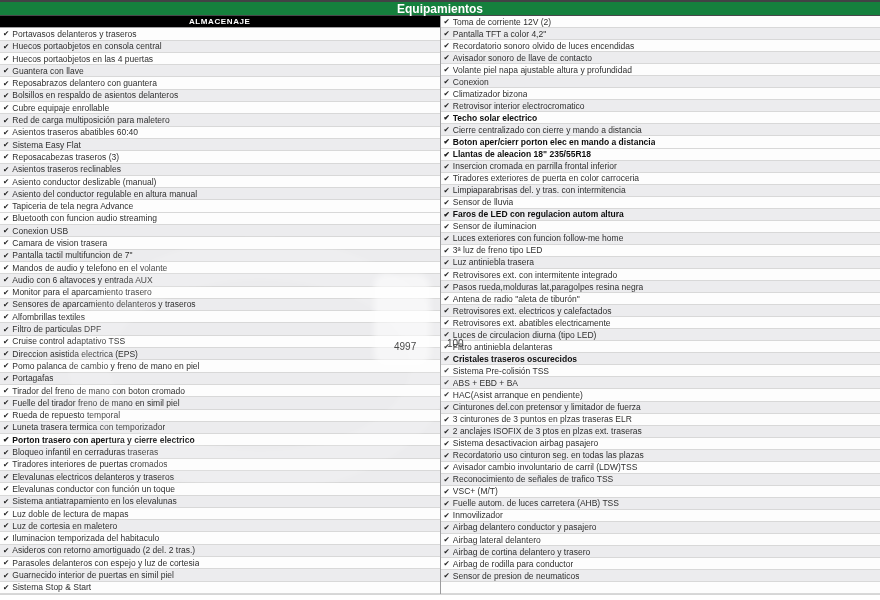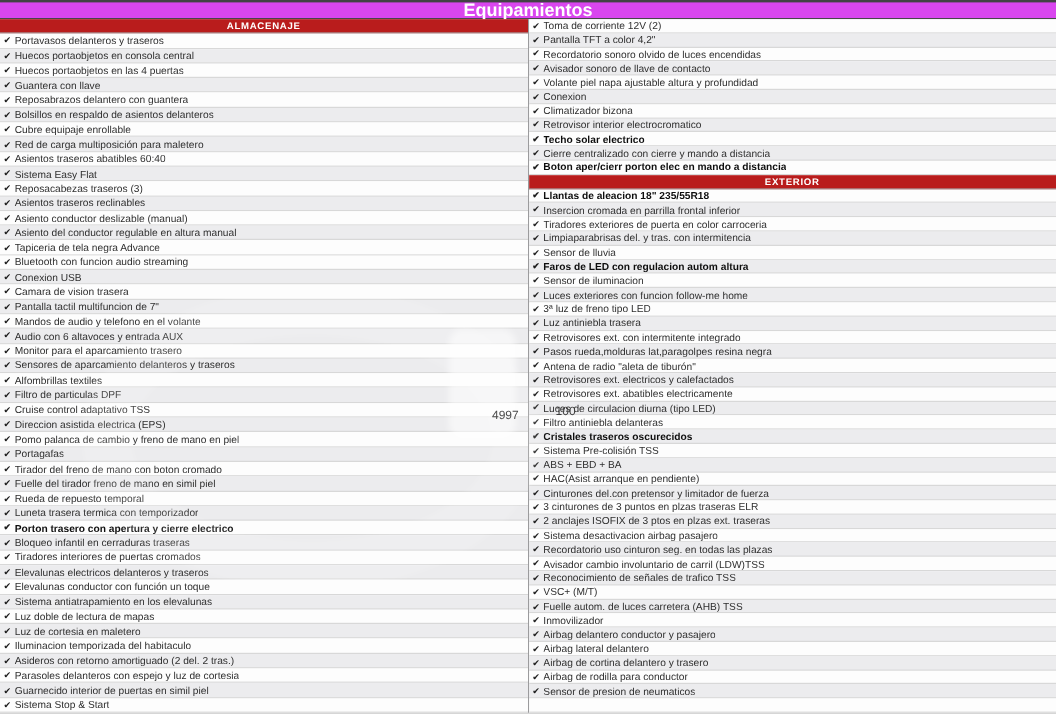--- a/index.html
+++ b/index.html
@@ -1,37 +1,37 @@
 <!DOCTYPE html>
 <html><head>
 <meta charset="utf-8">
 <style>
   html,body{margin:0;padding:0;background:#fff;}
   .page{position:relative;width:880px;height:600px;background:#fff;overflow:hidden;
         font-family:"Liberation Sans", sans-serif;}
-  .titlebar{height:13px;background:#d946ef;border-top:2px solid #424245;border-bottom:1px solid #47474a;
-        color:#fff;font-size:15px;font-weight:bold;display:flex;align-items:center;justify-content:center;}
+  .titlebar{height:13px;background:#15803d;border-top:2px solid #424245;border-bottom:1px solid #47474a;
+        color:#fff;font-size:12px;font-weight:bold;display:flex;align-items:center;justify-content:center;}
   .cols{display:flex;height:578px;border-bottom:1px solid #d6d6d6;}
   .col{flex:1 1 0;display:flex;flex-direction:column;min-width:0;}
   .col + .col{border-left:1px solid #9b9b9d;}
   .row{flex:1 1 0;min-height:0;display:flex;align-items:center;box-sizing:border-box;}
   .row.item{background:#fdfdfd;border-bottom:1px solid #d8d8d8;padding:0 3px;color:#2f2f2f;
         font-size:8.5px;white-space:nowrap;overflow:hidden;}
   .row.item.alt{background:#ececee;}
   .row.item.bold{font-weight:bold;color:#0e0e0e;}
-  .row.section{background:#b91c1c;border-bottom:1px solid #a2a2a4;color:#fff;font-weight:bold;
+  .row.section{background:#000000;border-bottom:1px solid #a2a2a4;color:#fff;font-weight:bold;
         font-size:8px;letter-spacing:.6px;justify-content:center;text-transform:uppercase;}
   .check{font-size:7.5px;margin-right:3px;color:#1c1c1c;flex:0 0 auto;}
   .label{overflow:hidden;text-overflow:clip;}
   
   .wm-ring{position:absolute;left:68px;top:238px;width:300px;height:170px;border:42px solid rgba(255,255,255,.13);
         border-radius:50%;filter:blur(2px);pointer-events:none;z-index:4;}
   .wm-blob{position:absolute;left:374px;top:274px;width:56px;height:92px;background:rgba(255,255,255,.55);
         border-radius:12px;filter:blur(3px);pointer-events:none;z-index:4;}
-  .wm-num{position:absolute;z-index:5;font-size:10px;color:#4a4a4a;pointer-events:none;margin-left:16px;}
+  .wm-num{position:absolute;z-index:5;font-size:10px;color:#4a4a4a;pointer-events:none;}
   .wm-num.n1{left:394px;top:341px;}
   .wm-num.n2{left:447px;top:338px;color:#3d3d3d;}
 </style>
 </head>
 <body>
 
 <div class="page">
   <div class="titlebar">Equipamientos</div>
   <div class="cols">
     <div class="col" id="col-left">
@@ -259,21 +259,20 @@
           <span class="label">Techo solar electrico</span>
         </div>
         <div class="row item alt">
           <span class="check">✔</span>
           <span class="label">Cierre centralizado con cierre y mando a distancia</span>
         </div>
         <div class="row item bold">
           <span class="check">✔</span>
           <span class="label">Boton aper/cierr porton elec en mando a distancia</span>
         </div>
-        <div class="row section">EXTERIOR</div>
         <div class="row item bold">
           <span class="check">✔</span>
           <span class="label">Llantas de aleacion 18" 235/55R18</span>
         </div>
         <div class="row item alt">
           <span class="check">✔</span>
           <span class="label">Insercion cromada en parrilla frontal inferior</span>
         </div>
         <div class="row item">
           <span class="check">✔</span>

